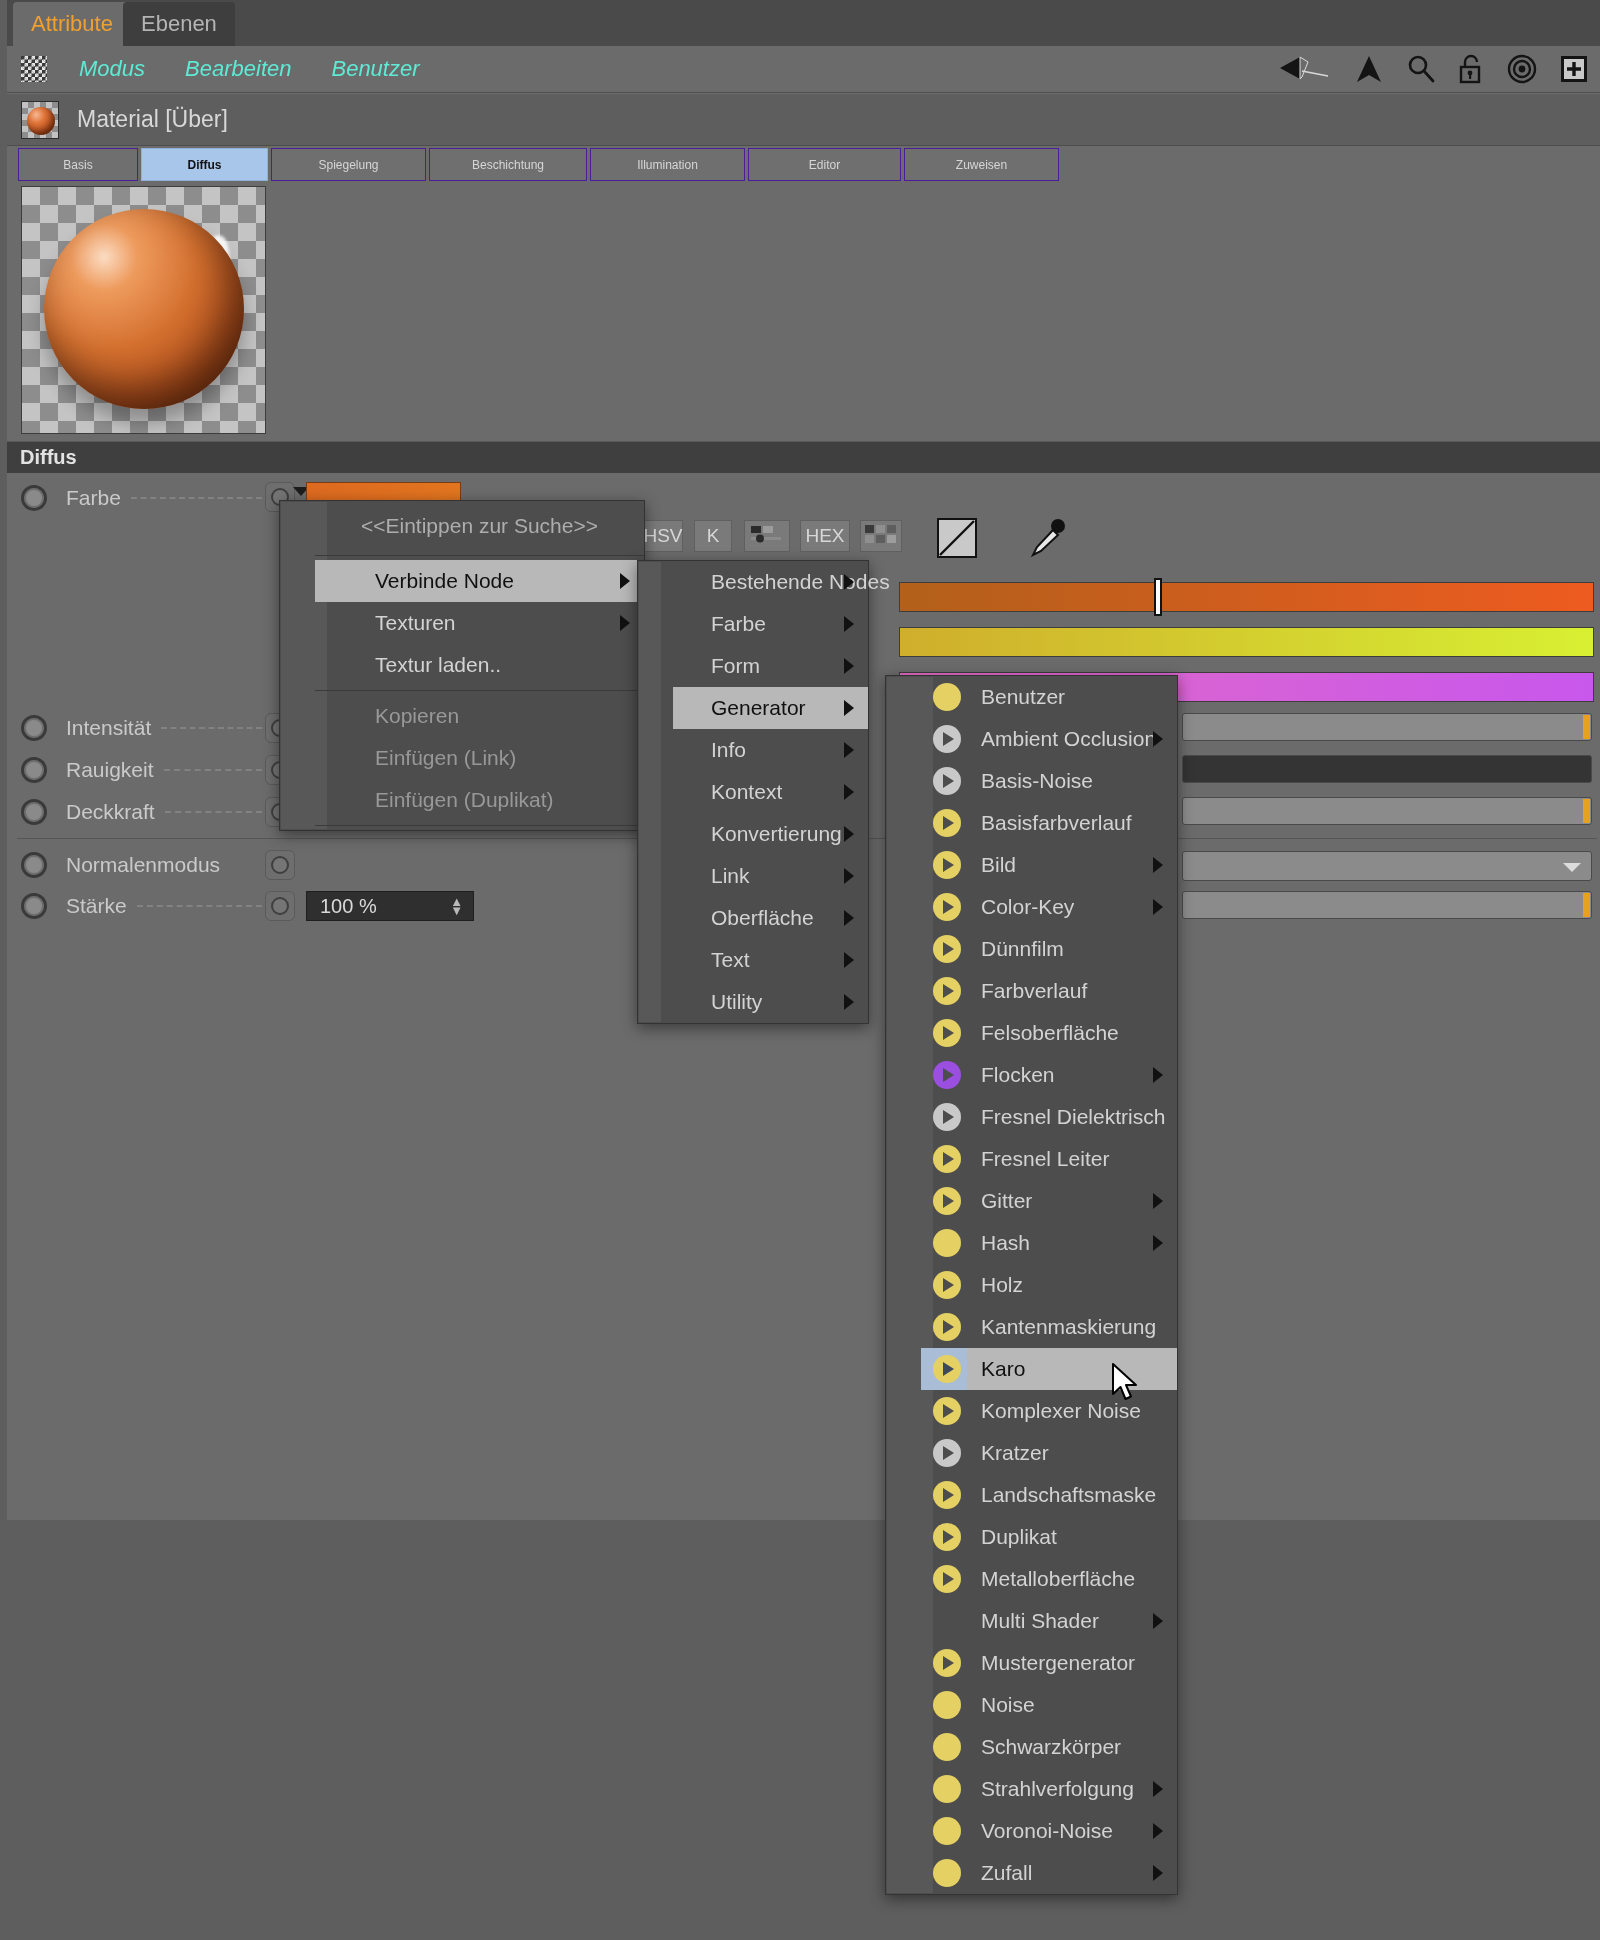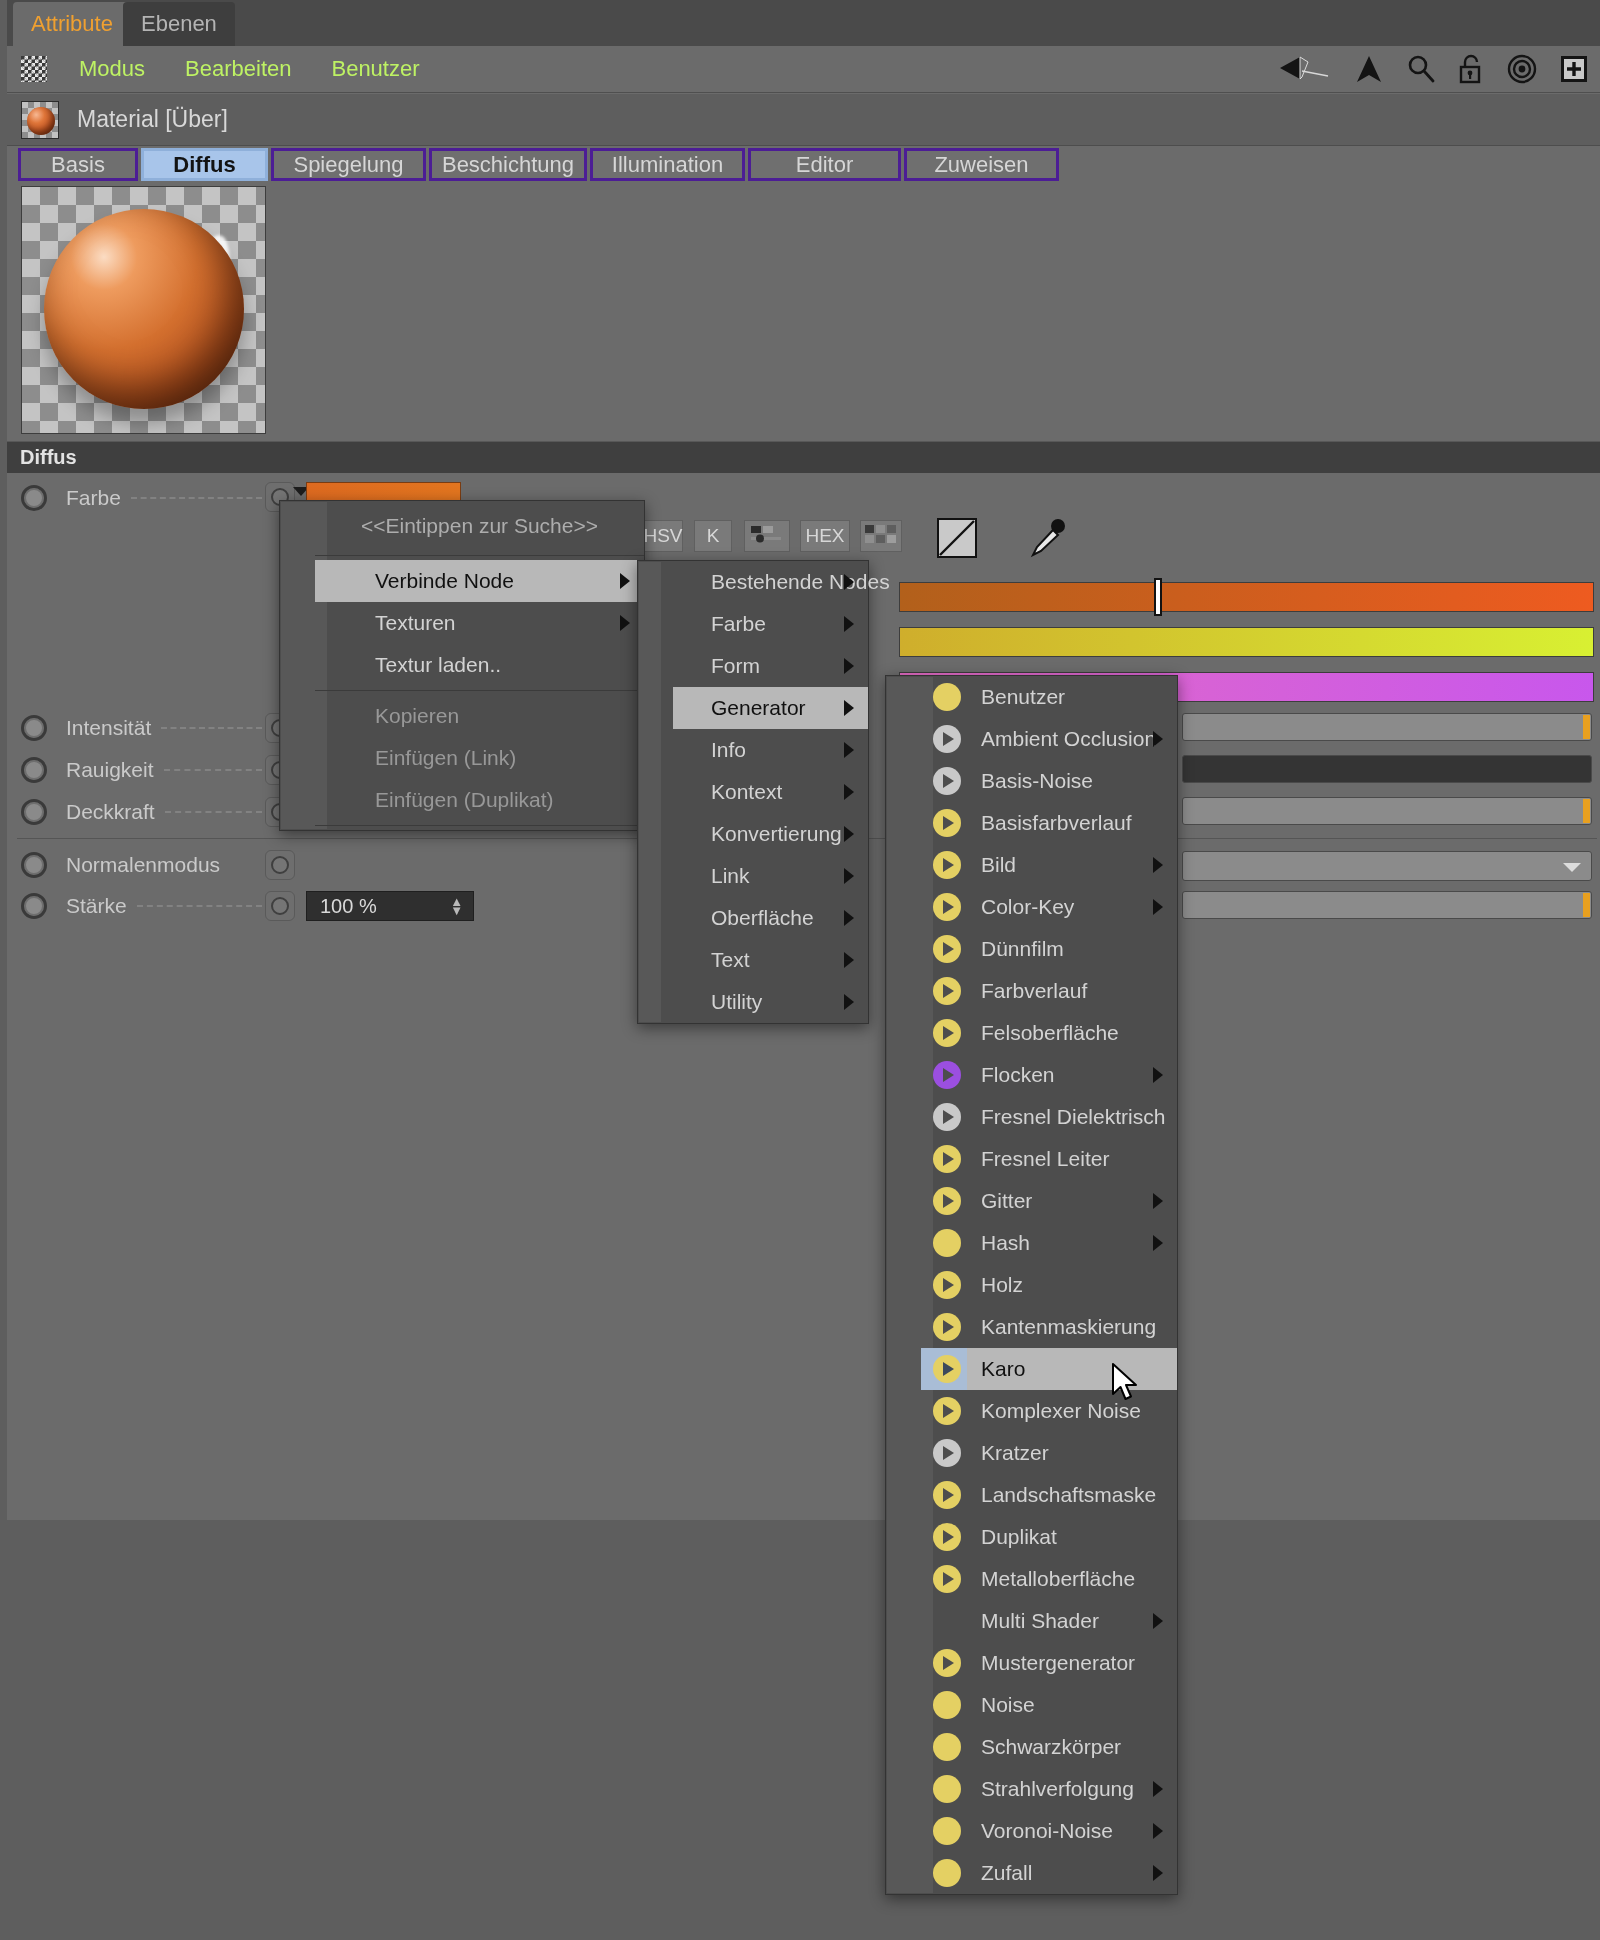--- a/index.html
+++ b/index.html
@@ -31,21 +31,21 @@
     background: #6b6b6b; border-bottom: 1px solid #4f4f4f;
     display: flex; align-items: center;
   }
   .grip {
     width: 26px; height: 26px; margin-left: 14px; margin-right: 12px; flex: none;
     background-image:
       linear-gradient(45deg, #e8e8e8 25%, transparent 25%, transparent 75%, #e8e8e8 75%),
       linear-gradient(45deg, #e8e8e8 25%, #3a3a3a 25%, #3a3a3a 75%, #e8e8e8 75%);
     background-size: 7px 7px; background-position: 0 0, 3.5px 3.5px;
   }
-  .menuitem { color: #bef264; font-size: 22px; padding: 0 20px; }
+  .menuitem { color: #5eead4; font-size: 22px; padding: 0 20px; font-style: italic; }
   .mb-icons { margin-left: auto; display: flex; align-items: center; gap: 22px; padding-right: 18px;}
   .mb-icons svg { display:block; }
 
   
   .mathead {
     position: absolute; left: 0; top: 94px; width: 1600px; height: 52px;
     background: #5e5e5e; display: flex; align-items: center; padding-left: 14px;
     border-bottom: 1px solid #4d4d4d;
   }
   .matthumb {
@@ -61,22 +61,22 @@
     box-shadow: inset -3px -4px 6px rgba(0,0,0,.45);
   }
   .mattitle { color: #d8d8d8; font-size: 23px; margin-left: 18px; }
 
   
   .chantabs {
     position: absolute; left: 11px; top: 148px; display: flex; gap: 3px;
   }
   .chtab {
     height: 33px; display: flex; align-items: center; justify-content: center;
-    background: #6f6f6f; color: #d6d6d6; font-size: 22px; padding: 0 28px;
-    border: 3px solid #4c1d95;
+    background: #6f6f6f; color: #d6d6d6; font-size: 12px; padding: 0 28px;
+    border: 1px solid #4c1d95;
   }
   .chtab.sel { background: #a8c5ea; color: #131313; font-weight: bold; border-color: #8fb0da; }
 
   
   .section-band {
     position: absolute; left: 0; top: 441px; width: 1600px; height: 32px;
     background: #3f3f3f; color: #e3e3e3; font-size: 20px; font-weight: bold;
     display: flex; align-items: center; padding-left: 13px;
     border-top: 1px solid #585858;
   }

